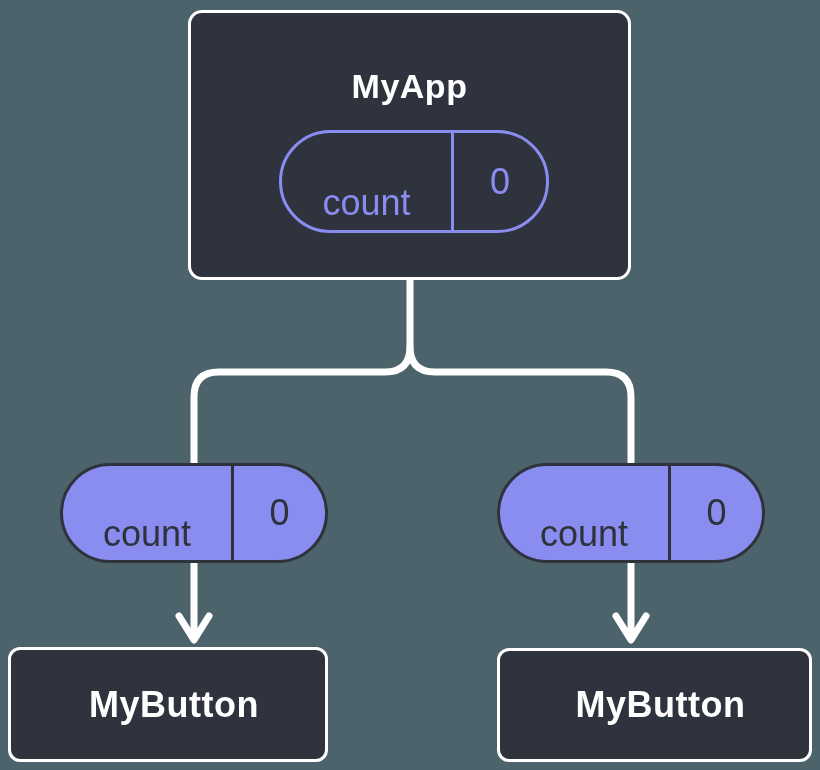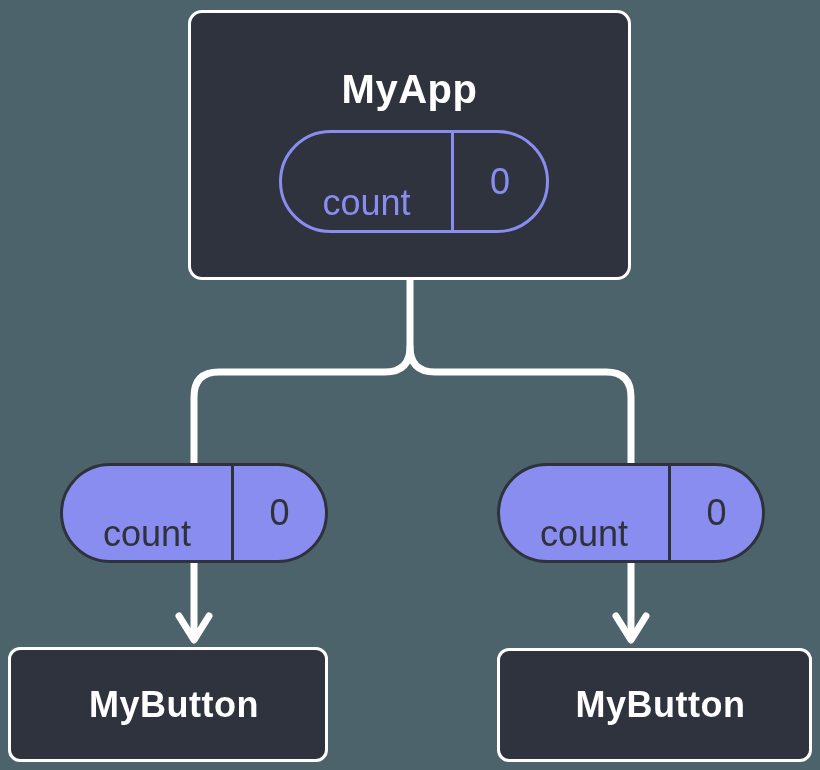--- a/index.html
+++ b/index.html
@@ -42,21 +42,21 @@
   .app-node {
     left: 188px; top: 10px;
     width: 443px; height: 270px;
     border-radius: 14px;
   }
   .node-title {
     position: absolute;
     left: 0; right: 0; top: 54px;
     text-align: center;
     color: var(--white-text);
-    font-size: 40px;
+    font-size: 34px;
     font-weight: 600;
     letter-spacing: 0.5px;
   }
   .pill {
     display: flex;
     align-items: stretch;
     border-radius: 999px;
     font-size: 36px;
     font-weight: 400;
     z-index: 1;

